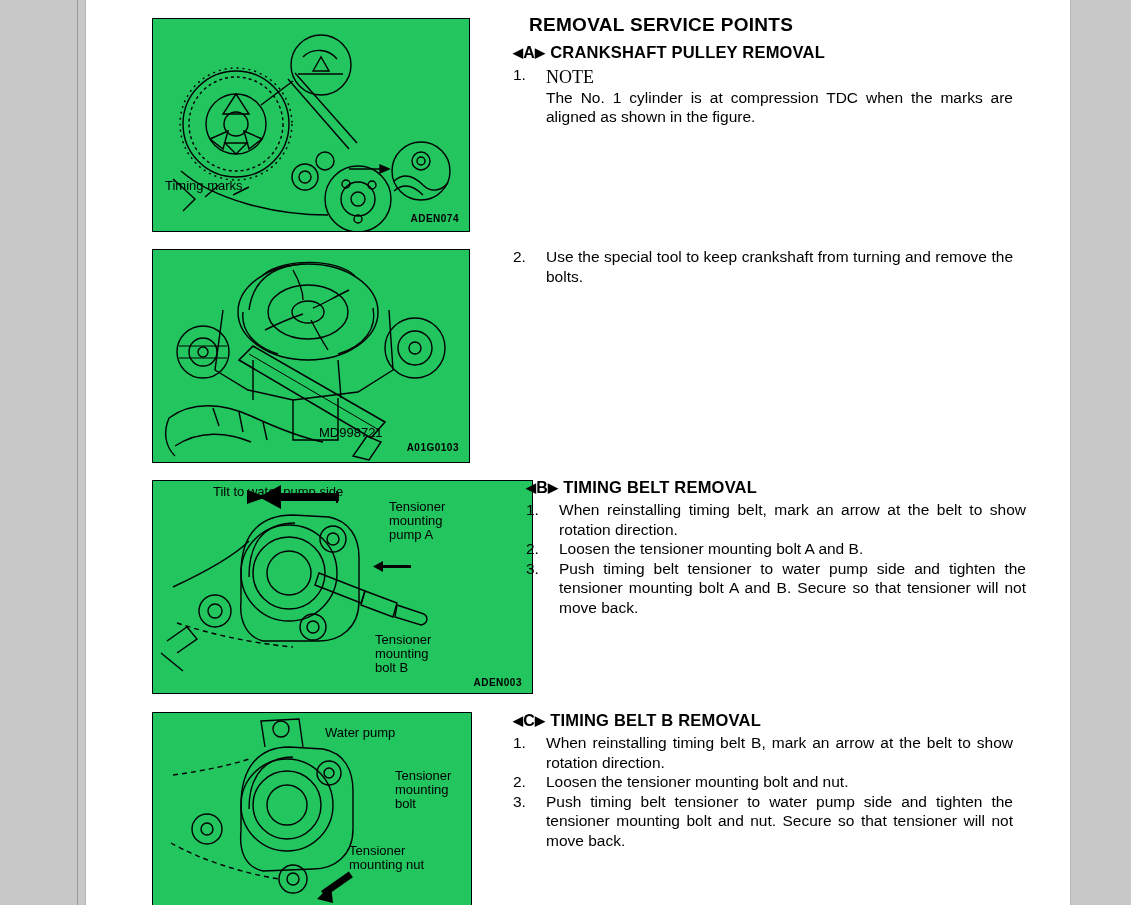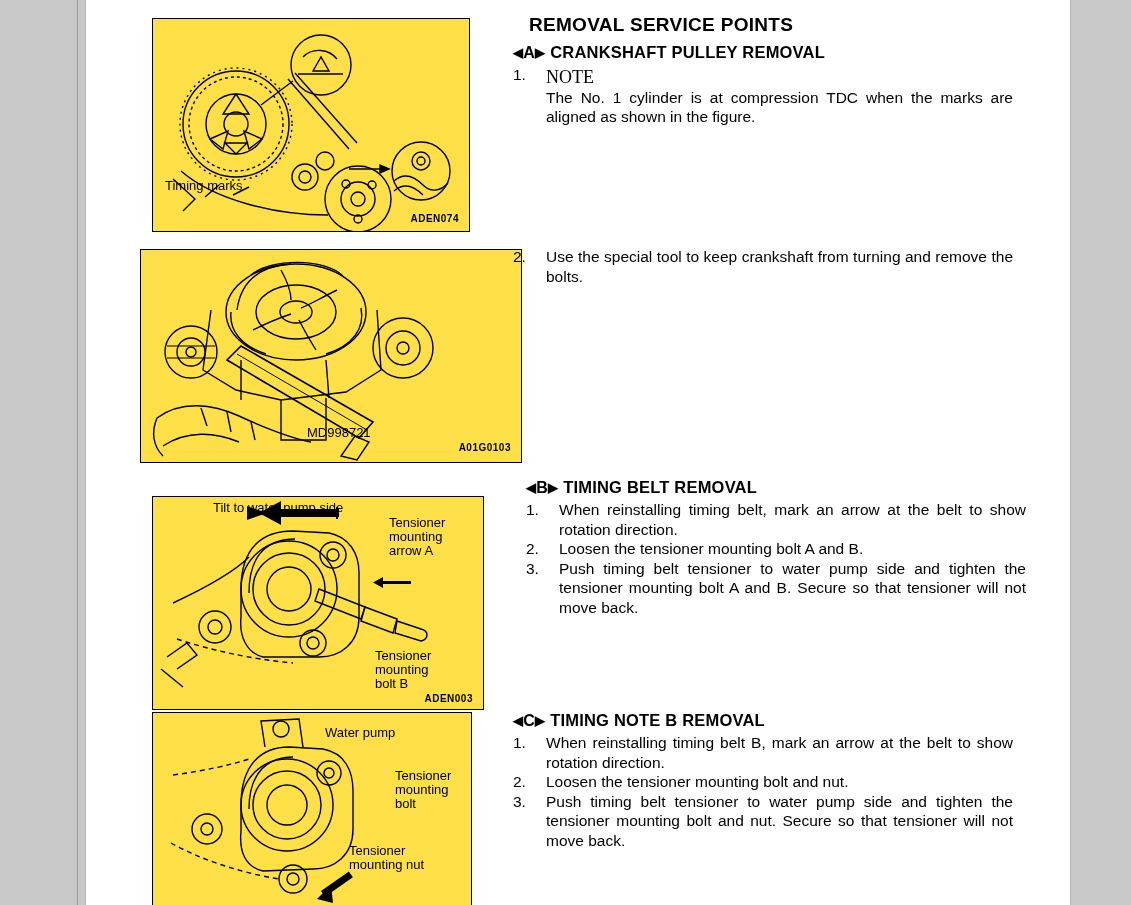--- a/index.html
+++ b/index.html
@@ -42,21 +42,21 @@
   .page-inner {
     position: relative;
     width: 100%;
     height: 100%;
   }
 
   
   .fig {
     position: absolute;
     border: 1px solid #000;
-    background: #fde047;
+    background: #22c55e;
     box-sizing: border-box;
     overflow: hidden;
   }
   .fig svg { display: block; }
   .fig-code {
     position: absolute;
     font-size: 10px;
     font-weight: bold;
     letter-spacing: 0.5px;
     font-family: "Liberation Sans", sans-serif;
@@ -198,21 +198,21 @@
             <path d="M236 150 L227 146 L227 154 Z" fill="#000"></path>
 
             <path d="M52 178 L66 166"></path>
             <path d="M80 176 L96 168"></path>
           </g>
         </svg>
         <div class="fig-label" style="left:12px; top:160px;">Timing marks</div>
         <div class="fig-code" style="right:10px; bottom:7px;">ADEN074</div>
       </div>
 
-      <div class="fig" style="left:54px; top:249px; width:382px; height:214px;">
+      <div class="fig" style="left:66px; top:249px; width:318px; height:214px;">
         <svg width="316" height="212" viewBox="0 0 316 212">
           <g fill="none" stroke="#000" stroke-width="1.4">
 
             <ellipse cx="155" cy="62" rx="70" ry="48"></ellipse>
             <ellipse cx="155" cy="62" rx="40" ry="27"></ellipse>
             <ellipse cx="155" cy="62" rx="16" ry="11"></ellipse>
             <path d="M110 25 C130 8 184 8 202 26"></path>
             <path d="M96 60 C100 30 120 16 150 14"></path>
             <path d="M125 104 C100 96 88 80 90 62"></path>
             <path d="M185 104 C212 96 224 78 220 58"></path>
@@ -243,21 +243,21 @@
             <path d="M16 168 C40 150 72 154 98 166 C124 178 150 188 170 192"></path>
             <path d="M22 196 C46 180 74 182 98 192"></path>
             <path d="M16 168 C10 182 12 196 22 206"></path>
             <path d="M60 158 L66 176 M86 162 L90 182 M110 172 L114 190"></path>
           </g>
         </svg>
         <div class="fig-label" style="left:166px; top:176px;">MD998721</div>
         <div class="fig-code" style="right:10px; bottom:9px;">A01G0103</div>
       </div>
 
-      <div class="fig" style="left:66px; top:496px; width:332px; height:214px;">
+      <div class="fig" style="left:66px; top:480px; width:381px; height:214px;">
         <svg width="330" height="212" viewBox="0 0 330 212">
           <g fill="none" stroke="#000" stroke-width="1.4">
 
             <circle cx="136" cy="92" r="48"></circle>
             <circle cx="136" cy="92" r="36"></circle>
             <circle cx="136" cy="92" r="22"></circle>
 
             <path d="M88 92 C88 50 110 34 140 34 L176 36 C196 40 206 56 206 76 L206 120 C206 146 188 160 166 160 L110 160 C94 156 86 140 88 120 Z"></path>
             <path d="M96 96 C96 56 116 42 142 42"></path>
 
@@ -290,21 +290,21 @@
             <g fill="#000" stroke="none">
               <rect x="230" y="84" width="28" height="3"></rect>
               <path d="M230 80 L230 91 L220 85.5 Z"></path>
             </g>
           </g>
         </svg>
         <div class="fig-label" style="left:60px; top:4px;">Tilt to water pump side</div>
         <div class="fig-label" style="left:236px; top:19px;">
           <div>Tensioner</div>
           <div>mounting</div>
-          <div>arrow A</div>
+          <div>pump A</div>
         </div>
         <div class="fig-label" style="left:222px; top:152px;">
           <div>Tensioner</div>
           <div>mounting</div>
           <div>bolt B</div>
         </div>
         <div class="fig-code" style="right:10px; bottom:5px;">ADEN003</div>
       </div>
 
       <div class="fig" style="left:66px; top:712px; width:320px; height:200px; border-bottom:none;">
@@ -393,21 +393,21 @@
             </li>
             <li>
               <span class="num">3.</span>
               <span>Push timing belt tensioner to water pump side and tighten the tensioner mounting bolt A and B. Secure so that tensioner will not move back.</span>
             </li>
           </ol>
         </div>
 
         <div class="blk-c">
           <div class="sub-head">
-            <span class="tri">◀</span><span class="letter">C</span><span class="tri">▶</span><span class="sep"></span><span>TIMING NOTE B REMOVAL</span>
+            <span class="tri">◀</span><span class="letter">C</span><span class="tri">▶</span><span class="sep"></span><span>TIMING BELT B REMOVAL</span>
           </div>
           <ol class="steps">
             <li>
               <span class="num">1.</span>
               <span>When reinstalling timing belt B, mark an arrow at the belt to show rotation direction.</span>
             </li>
             <li>
               <span class="num">2.</span>
               <span>Loosen the tensioner mounting bolt and nut.</span>
             </li>

